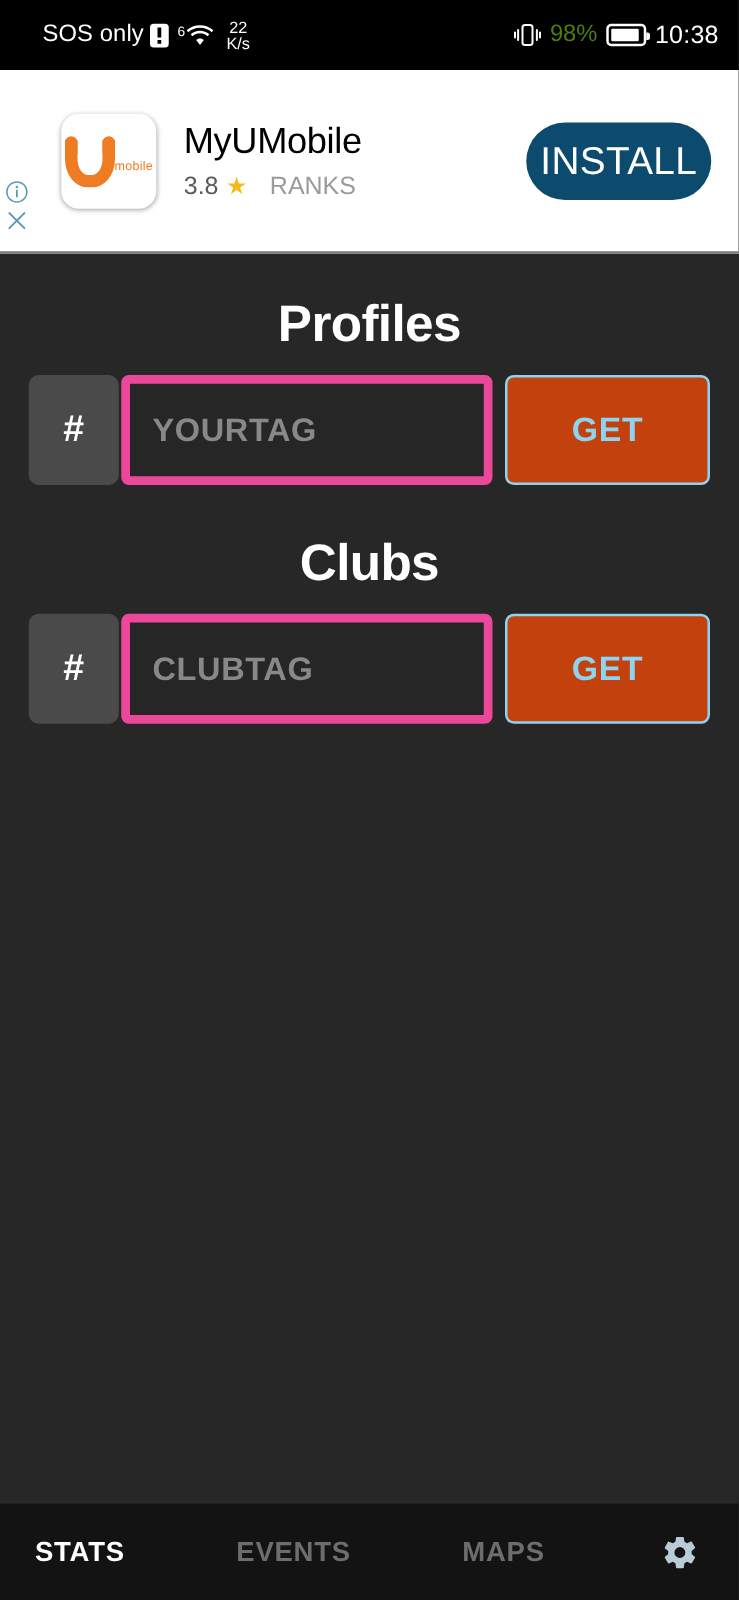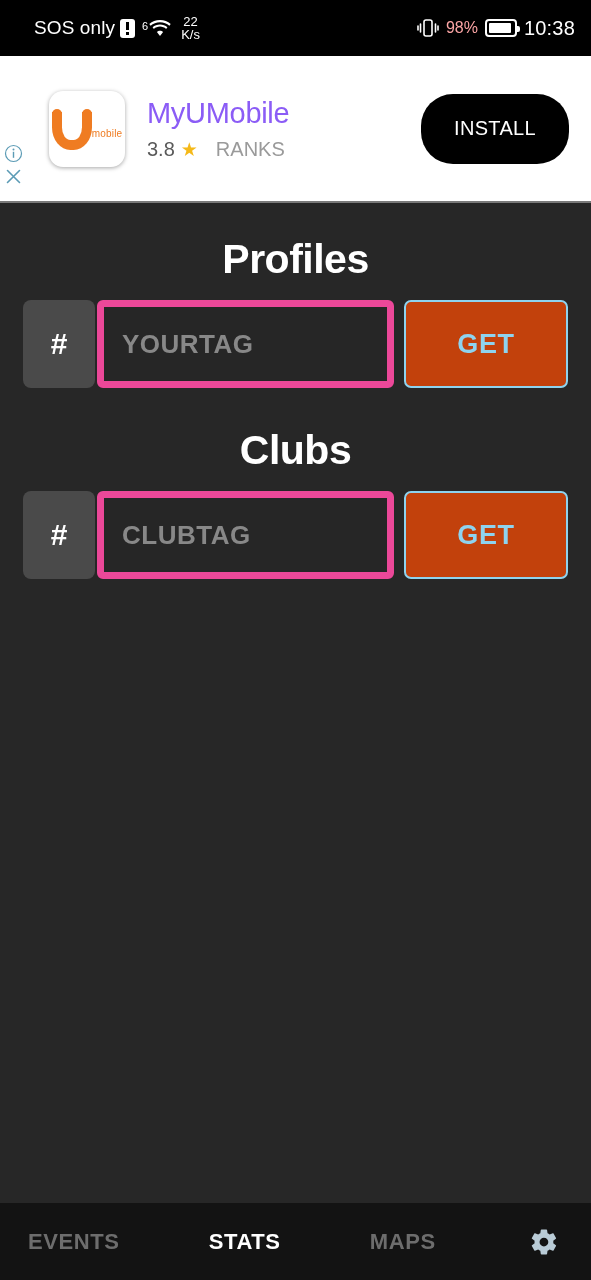--- a/index.html
+++ b/index.html
@@ -86,22 +86,22 @@
     flex-direction: column;
     align-items: center;
     line-height: 13px;
     margin-left: 5px;
   }
   .netspeed span { font-size: 13px; color: #ffffff; }
 
   .vibrate-icon { display: block; }
 
   .battery-pct {
-    font-size: 16px;
-    color: #fca5a5;
+    font-size: 19px;
+    color: #4d7c0f;
   }
 
   .battery-icon {
     width: 32px;
     height: 18px;
     border: 2px solid #ffffff;
     border-radius: 4px;
     position: relative;
     display: flex;
     align-items: center;
@@ -207,21 +207,21 @@
 
   .ad-texts {
     margin-left: 22px;
     display: flex;
     flex-direction: column;
     justify-content: center;
     flex: 1 1 auto;
   }
   .ad-title {
     font-size: 29px;
-    color: #8b5cf6;
+    color: #000000;
     letter-spacing: -0.3px;
     line-height: 34px;
   }
   .ad-subrow {
     display: flex;
     align-items: center;
     margin-top: 8px;
     gap: 6px;
   }
   .ad-rating {
@@ -234,27 +234,27 @@
     line-height: 19px;
   }
   .ad-free {
     font-size: 20px;
     color: #9a9a9a;
     margin-left: 12px;
   }
 
   .ad-install-btn {
     margin-right: 22px;
-    background: #000000;
+    background: #0c4a6e;
     color: #ffffff;
     border: none;
     border-radius: 32px;
     width: 148px;
-    height: 70px;
-    font-size: 20px;
+    height: 62px;
+    font-size: 31px;
     font-family: "Liberation Sans", sans-serif;
     letter-spacing: 0.3px;
     cursor: pointer;
     flex: 0 0 148px;
   }
 
   
   .content {
     flex: 1 1 auto;
     background: #272727;
@@ -442,22 +442,22 @@
     <div class="section-title clubs">Clubs</div>
     <div class="tag-row">
       <div class="hash-box">#</div>
       <input class="tag-input" type="text" placeholder="CLUBTAG" style="">
       <button class="get-btn">GET</button>
     </div>
 
   </div>
 
   <div class="bottom-nav">
+    <button class="nav-item active">STATS</button>
     <button class="nav-item">EVENTS</button>
-    <button class="nav-item active">STATS</button>
     <button class="nav-item">MAPS</button>
     <span class="nav-gear">
       <svg width="30" height="30" viewBox="0 0 24 24">
         <path d="M19.4 13c.04-.32.06-.66.06-1s-.02-.68-.07-1l2.11-1.65c.19-.15.24-.42.12-.64l-2-3.46c-.12-.22-.39-.3-.61-.22l-2.49 1c-.52-.4-1.08-.73-1.69-.98l-.38-2.65C14.42 2.18 14.2 2 13.94 2h-4c-.26 0-.47.18-.5.42l-.38 2.65c-.61.25-1.17.59-1.69.98l-2.49-1c-.23-.09-.49 0-.61.22l-2 3.46c-.13.22-.07.49.12.64L4.5 11c-.05.32-.07.66-.07 1s.02.68.07 1l-2.11 1.65c-.19.15-.24.42-.12.64l2 3.46c.12.22.39.3.61.22l2.49-1c.52.4 1.08.73 1.69.98l.38 2.65c.03.24.24.42.5.42h4c.26 0 .47-.18.5-.42l.38-2.65c.61-.25 1.17-.59 1.69-.98l2.49 1c.23.09.49 0 .61-.22l2-3.46c.12-.22.07-.49-.12-.64L19.4 13zM11.94 15.5A3.5 3.5 0 1 1 11.94 8.5a3.5 3.5 0 0 1 0 7z" fill="#b9cbd6"></path>
       </svg>
     </span>
   </div>
 
 </div>
 

